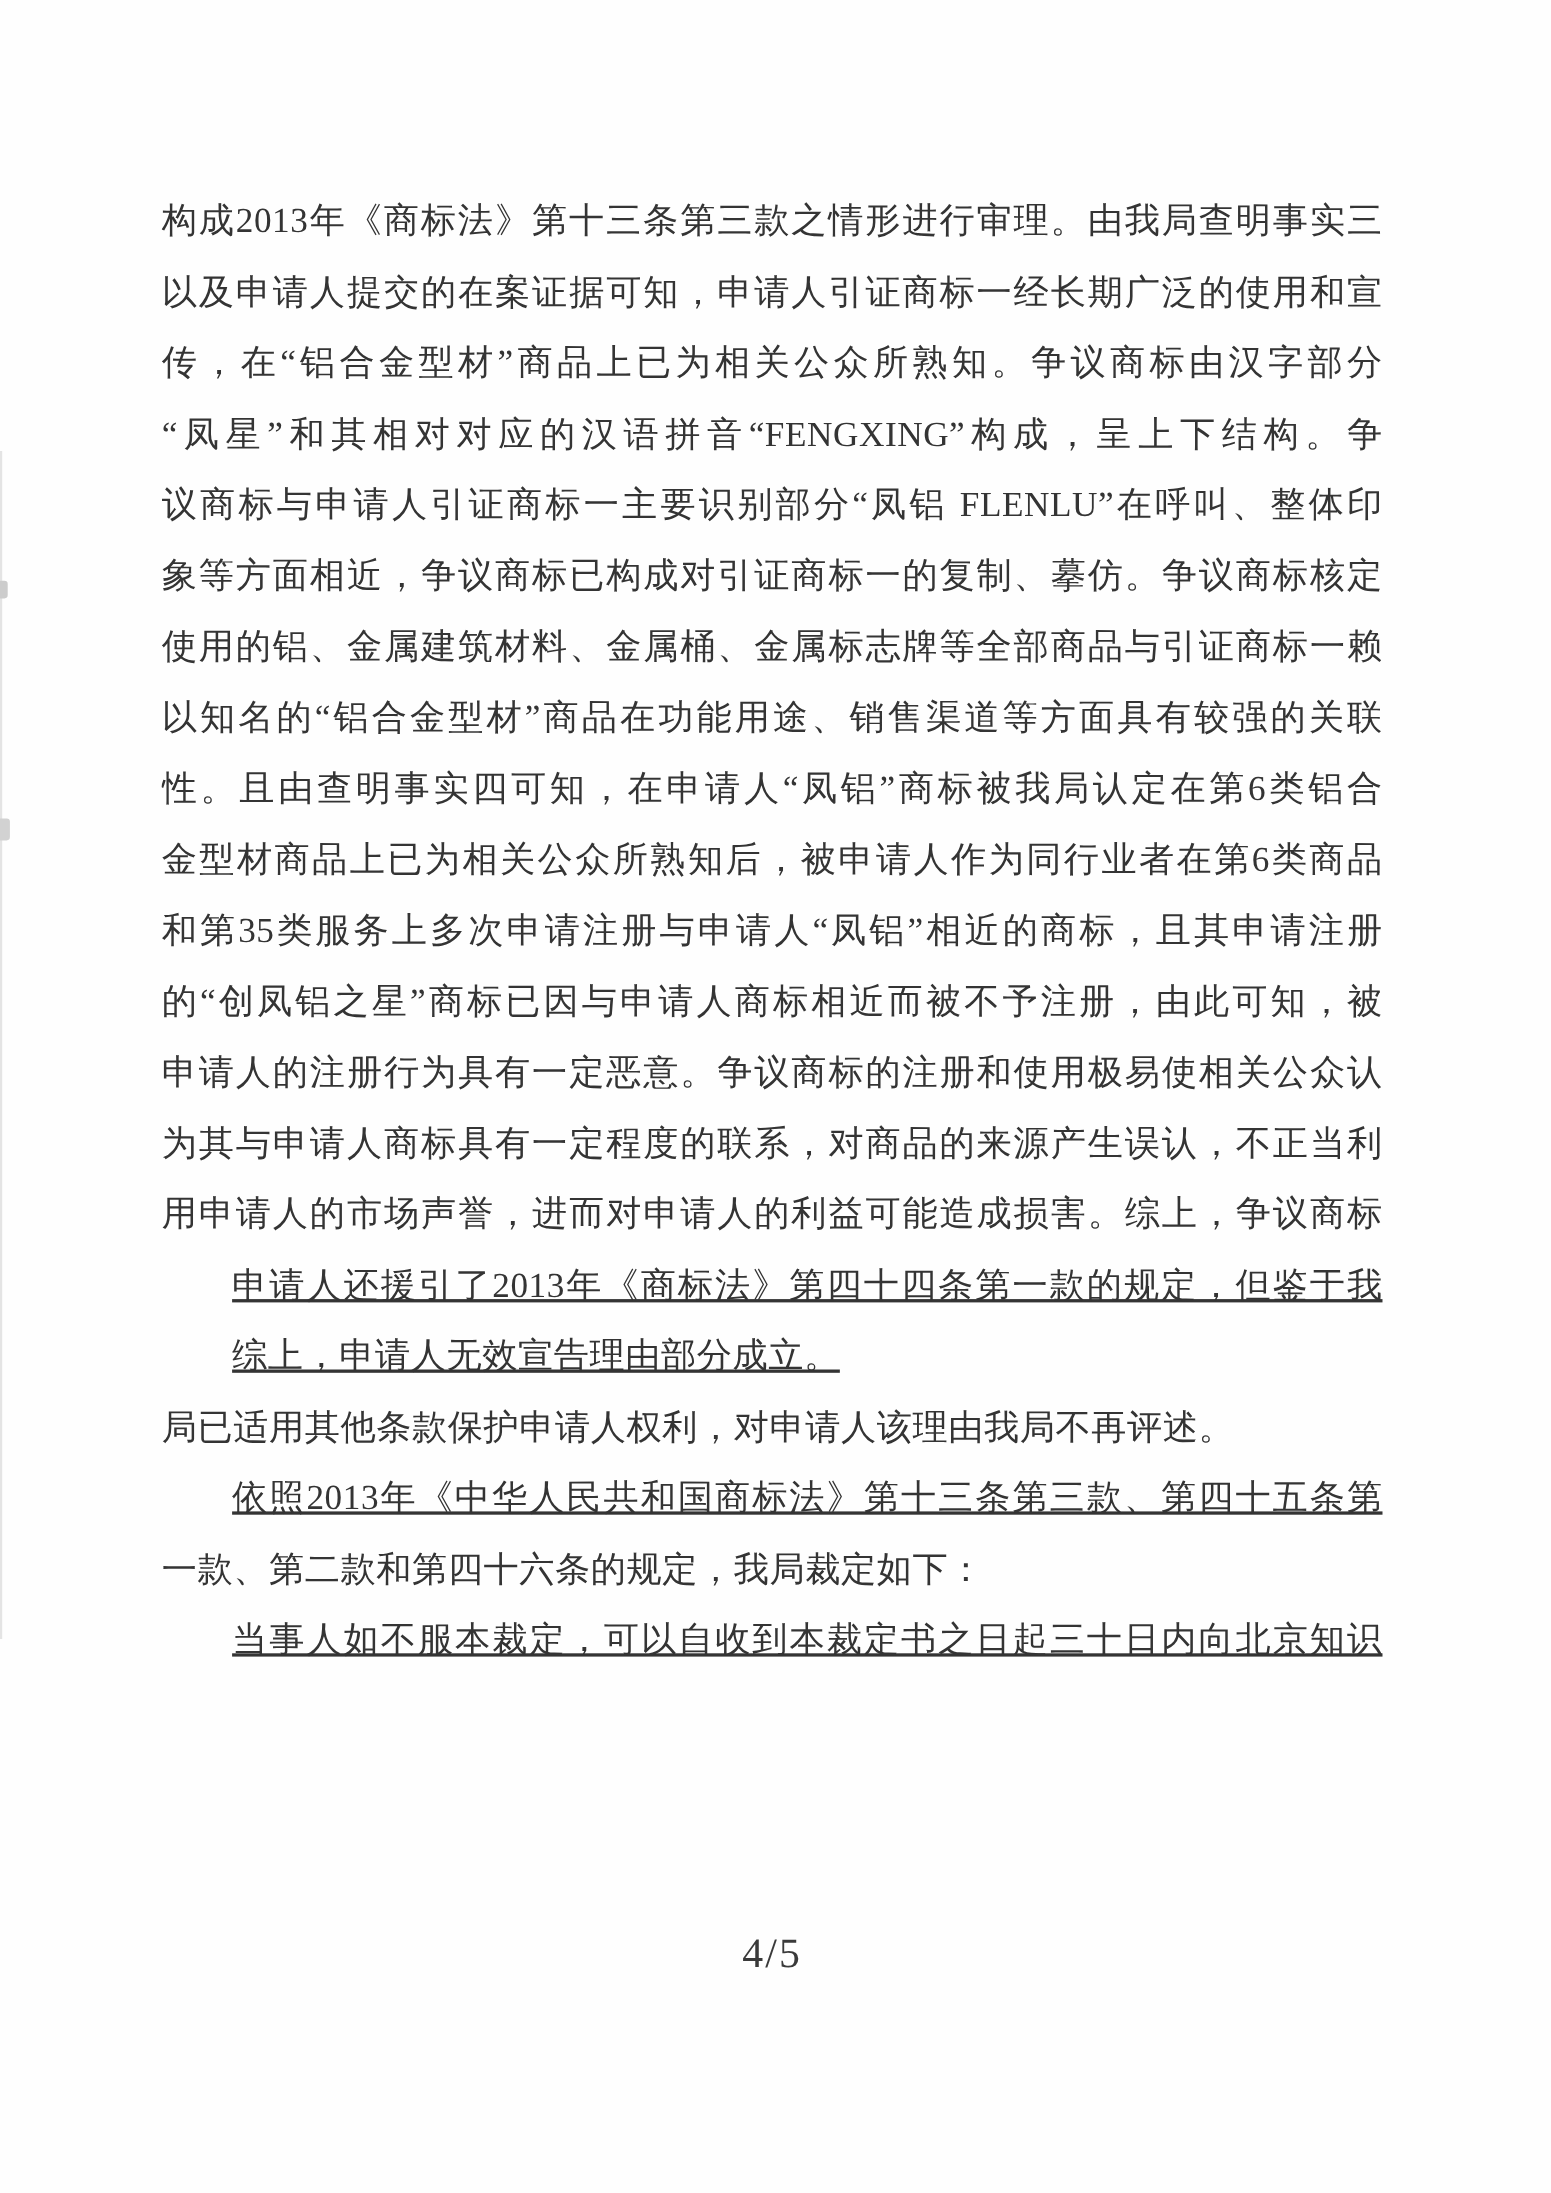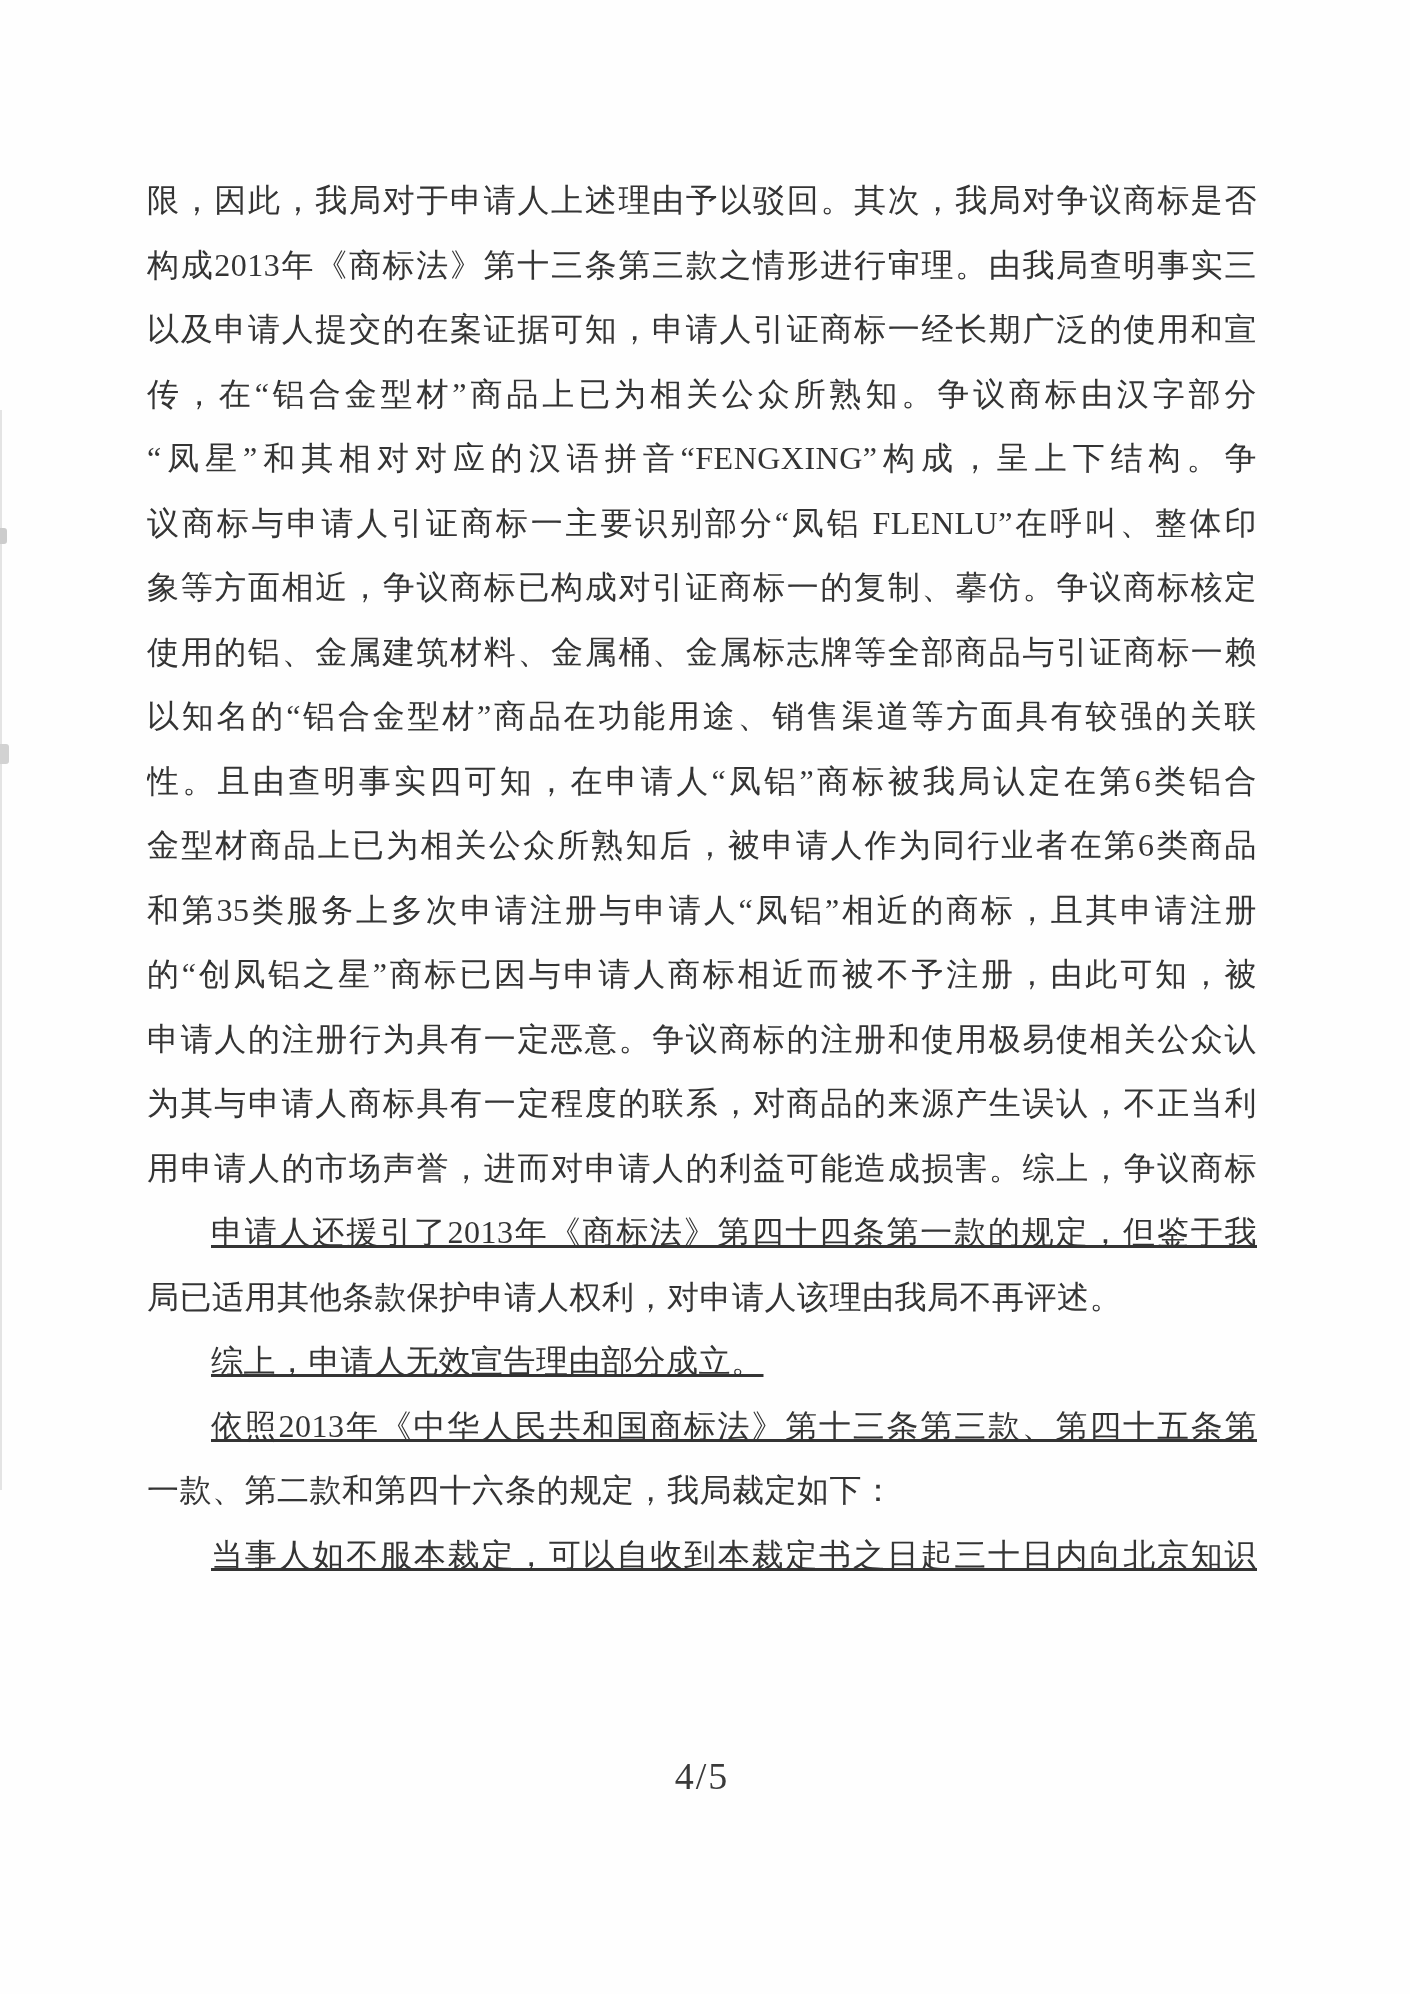--- a/index.html
+++ b/index.html
@@ -80,39 +80,38 @@
 </head>
 <body>
 
 <div class="page">
 
   <div class="scan-edge-line"></div>
   <div class="scan-smudge-1"></div>
   <div class="scan-smudge-2"></div>
 
   <div class="text-block">
-    <div class="ln full">限，因此，我局对于申请人上述理由予以驳回。其次，我局对争议商标是否</div>
     <div class="ln full">构成2013年《商标法》第十三条第三款之情形进行审理。由我局查明事实三</div>
     <div class="ln full">以及申请人提交的在案证据可知，申请人引证商标一经长期广泛的使用和宣</div>
     <div class="ln full">传，在“铝合金型材”商品上已为相关公众所熟知。争议商标由汉字部分</div>
     <div class="ln full">“凤星”和其相对对应的汉语拼音“FENGXING”构成，呈上下结构。争</div>
     <div class="ln full">议商标与申请人引证商标一主要识别部分“凤铝 FLENLU”在呼叫、整体印</div>
     <div class="ln full">象等方面相近，争议商标已构成对引证商标一的复制、摹仿。争议商标核定</div>
     <div class="ln full">使用的铝、金属建筑材料、金属桶、金属标志牌等全部商品与引证商标一赖</div>
     <div class="ln full">以知名的“铝合金型材”商品在功能用途、销售渠道等方面具有较强的关联</div>
     <div class="ln full">性。且由查明事实四可知，在申请人“凤铝”商标被我局认定在第6类铝合</div>
     <div class="ln full">金型材商品上已为相关公众所熟知后，被申请人作为同行业者在第6类商品</div>
     <div class="ln full">和第35类服务上多次申请注册与申请人“凤铝”相近的商标，且其申请注册</div>
     <div class="ln full">的“创凤铝之星”商标已因与申请人商标相近而被不予注册，由此可知，被</div>
     <div class="ln full">申请人的注册行为具有一定恶意。争议商标的注册和使用极易使相关公众认</div>
     <div class="ln full">为其与申请人商标具有一定程度的联系，对商品的来源产生误认，不正当利</div>
     <div class="ln full">用申请人的市场声誉，进而对申请人的利益可能造成损害。综上，争议商标</div>
     <div class="ln full indent">申请人还援引了2013年《商标法》第四十四条第一款的规定，但鉴于我</div>
+    <div class="ln indent">综上，申请人无效宣告理由部分成立。</div>
     <div class="ln">局已适用其他条款保护申请人权利，对申请人该理由我局不再评述。</div>
-    <div class="ln indent">综上，申请人无效宣告理由部分成立。</div>
     <div class="ln full indent">依照2013年《中华人民共和国商标法》第十三条第三款、第四十五条第</div>
     <div class="ln">一款、第二款和第四十六条的规定，我局裁定如下：</div>
     <div class="ln full indent">当事人如不服本裁定，可以自收到本裁定书之日起三十日内向北京知识</div>
   </div>
 
   <div class="footer">4/5</div>
 
 </div>
 
 </body></html>

